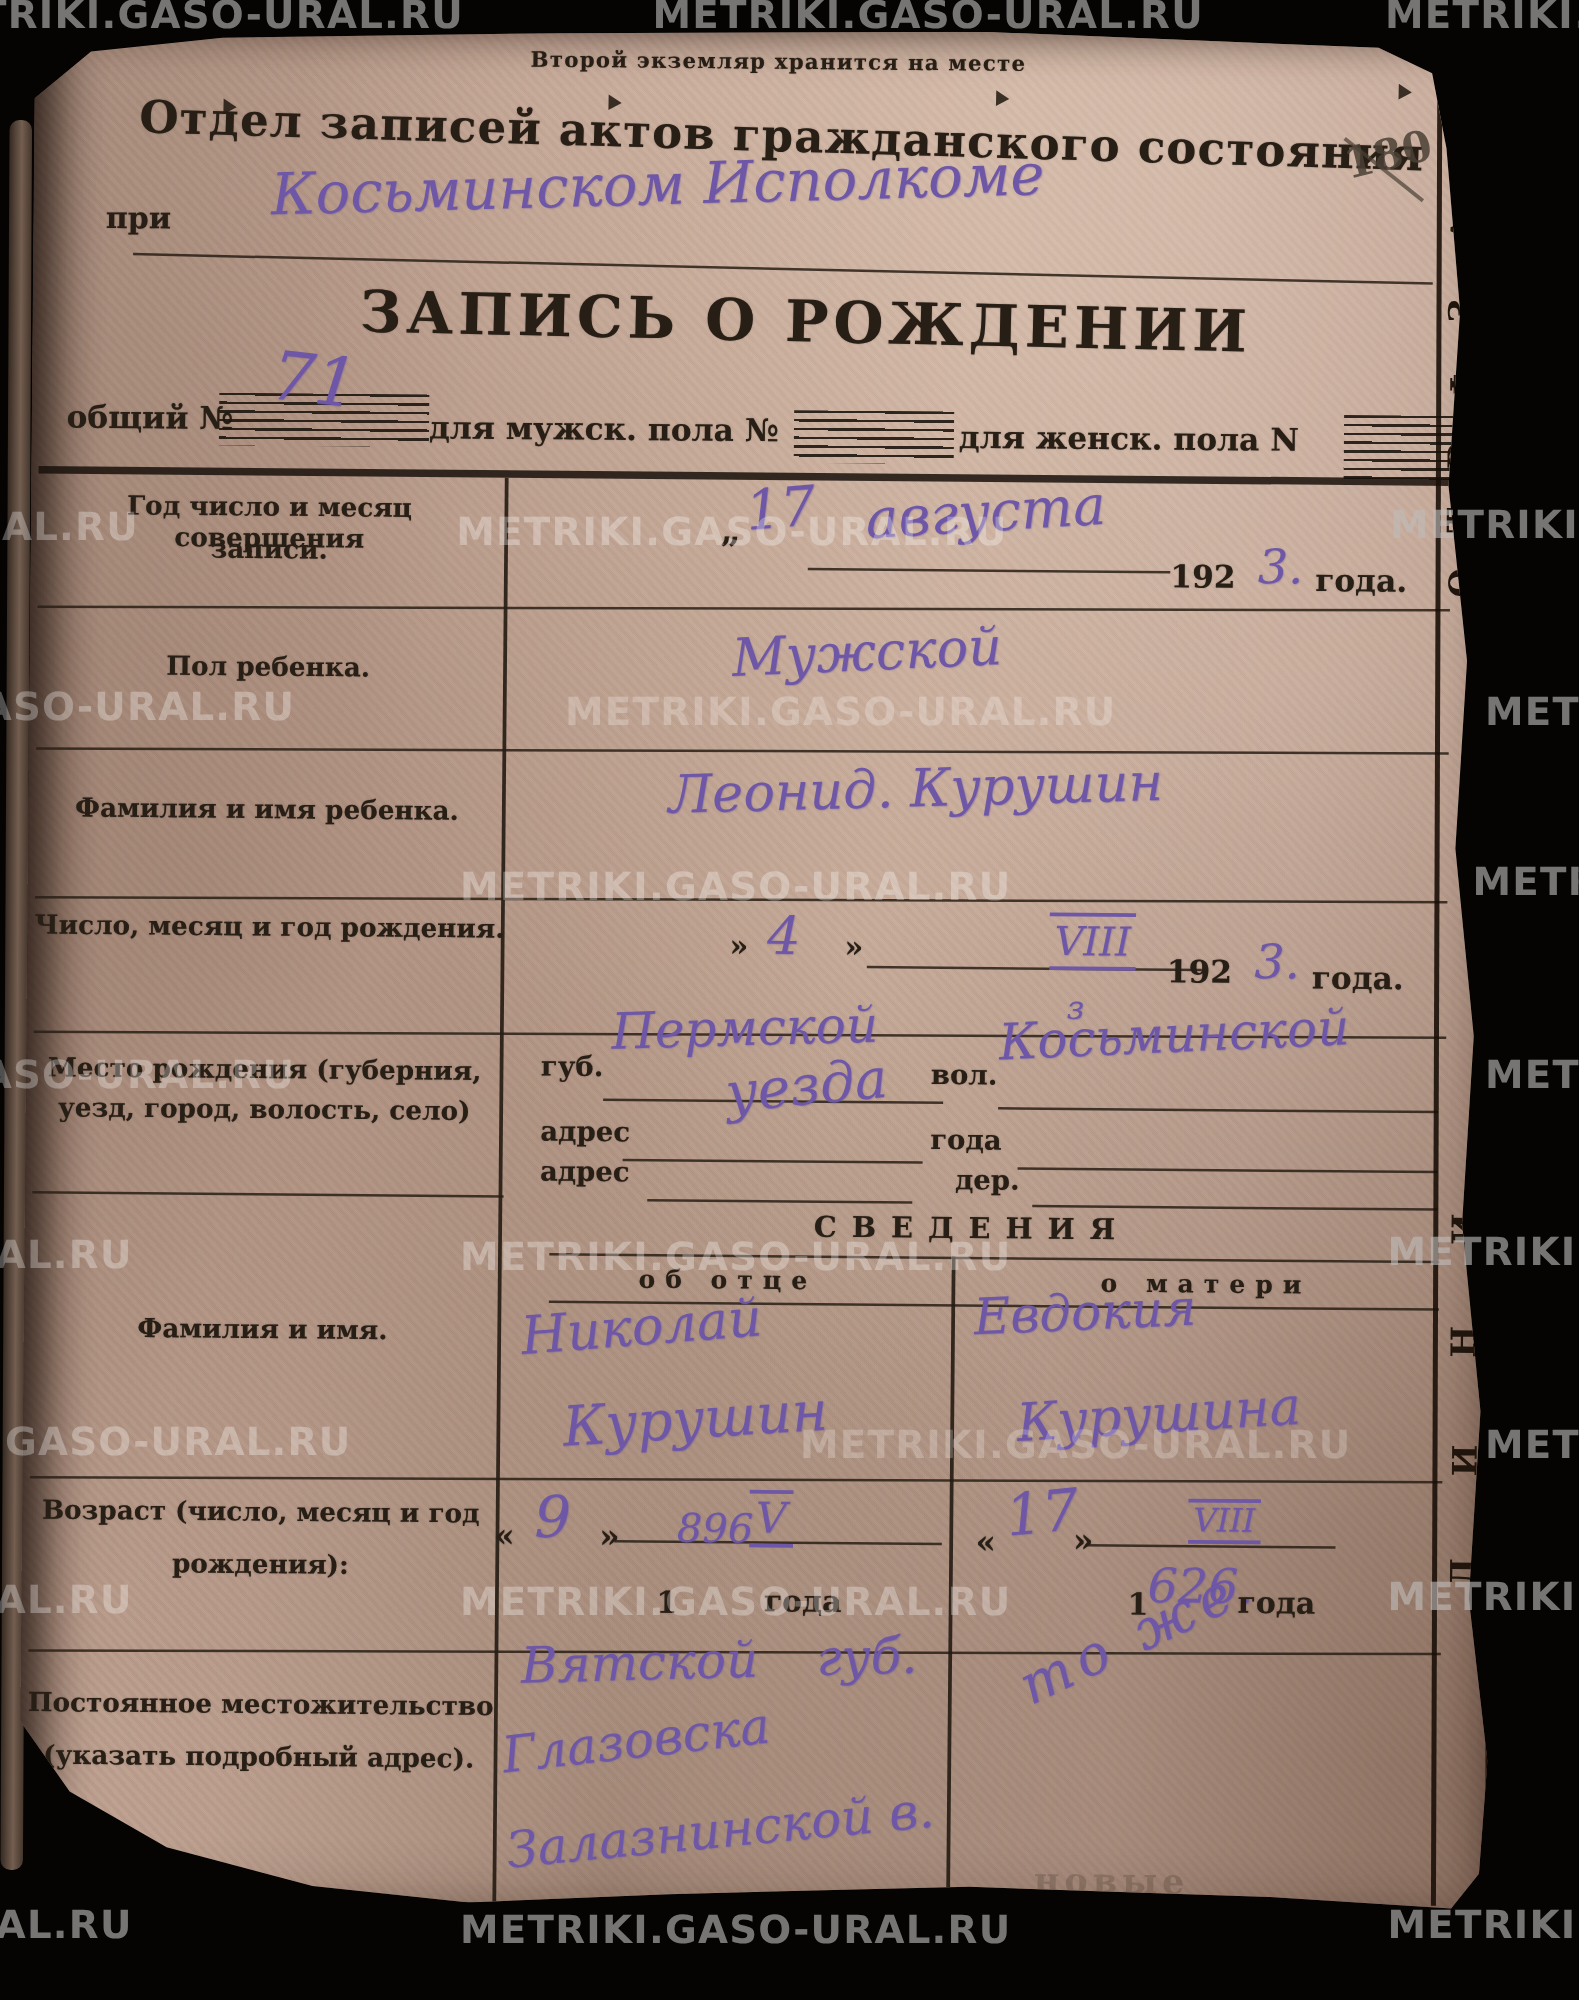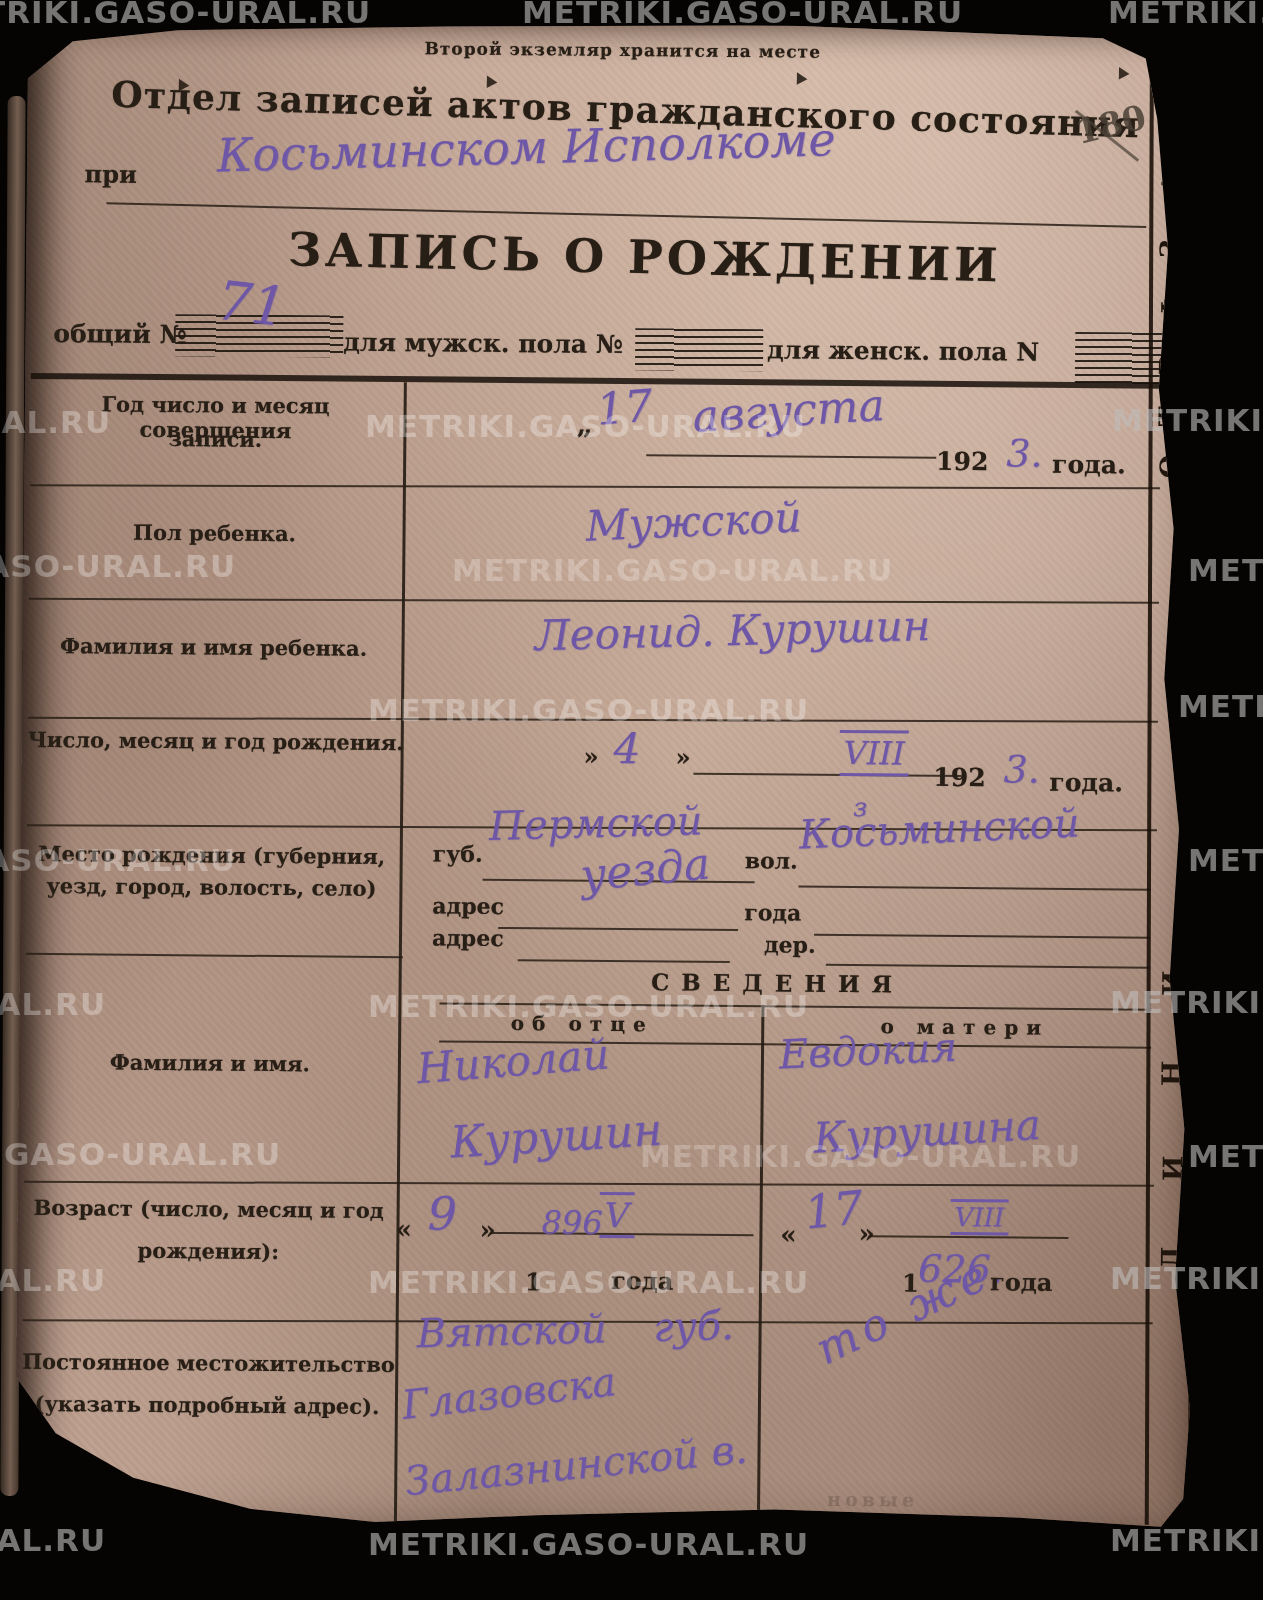--- a/index.html
+++ b/index.html
@@ -156,21 +156,21 @@
     <div class="printed" style="left:885px;top:1242px;font-size:24px;">1</div>
     <div class="hand" style="left:901px;top:1220px;font-size:38px;">626.</div>
     <div class="printed" style="left:973px;top:1240px;font-size:24px;">года</div>
 
     <div class="printed ctr" style="left:6px;top:1330px;width:370px;font-size:21px;">Постоянное местожительство</div>
     <div class="printed ctr" style="left:6px;top:1372px;width:370px;font-size:21px;">(указать подробный адрес).</div>
     <div class="hand" style="left:400px;top:1288px;font-size:40px;word-spacing:34px;transform:rotate(-2deg);">Вятской  губ.</div>
     <div class="hand" style="left:386px;top:1360px;font-size:40px;transform:rotate(-7deg);">Глазовска</div>
     <div class="hand" style="left:390px;top:1436px;font-size:40px;transform:rotate(-6deg);">Залазнинской в.</div>
     <div class="hand" style="left:802px;top:1300px;font-size:44px;letter-spacing:6px;transform:rotate(-26deg);">то же</div>
-    <div style="position:absolute;left:812px;top:1462px;font-size:19px;letter-spacing:4px;color:#5f4d40;opacity:.38;font-weight:700;">новые</div>
+    <div style="position:absolute;left:812px;top:1462px;font-size:28px;letter-spacing:4px;color:#5f4d40;opacity:.38;font-weight:700;">новые</div>
 
     <div class="vline" style="left:1126px;top:34px;width:4px;height:1462px;background:#190f08;transform:rotate(-.3deg);"></div>
     <div class="vline" style="left:1167px;top:22px;width:4px;height:1472px;background:#190f08;transform:rotate(-.5deg);"></div>
     <div class="striplet" style="left:1134px;top:139px;">А</div>
     <div class="striplet" style="left:1134px;top:204px;">З</div>
     <div class="striplet" style="left:1134px;top:259px;">Ѣ</div>
     <div class="striplet" style="left:1134px;top:321px;">Р</div>
     <div class="striplet" style="left:1134px;top:372px;">Т</div>
     <div class="striplet" style="left:1134px;top:422px;">О</div>
     <div class="striplet" style="left:1140px;top:939px;">И</div>

